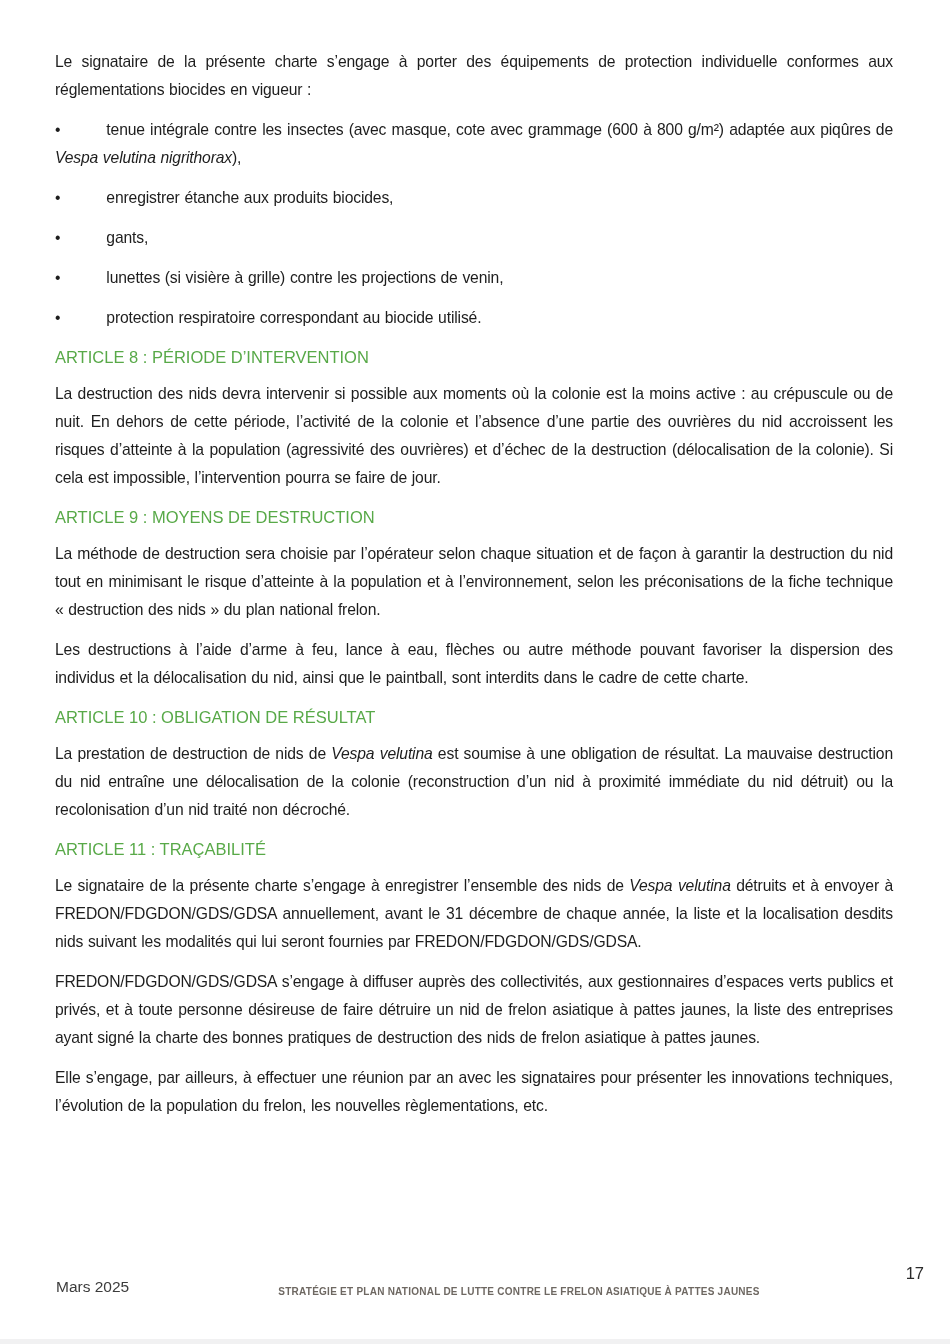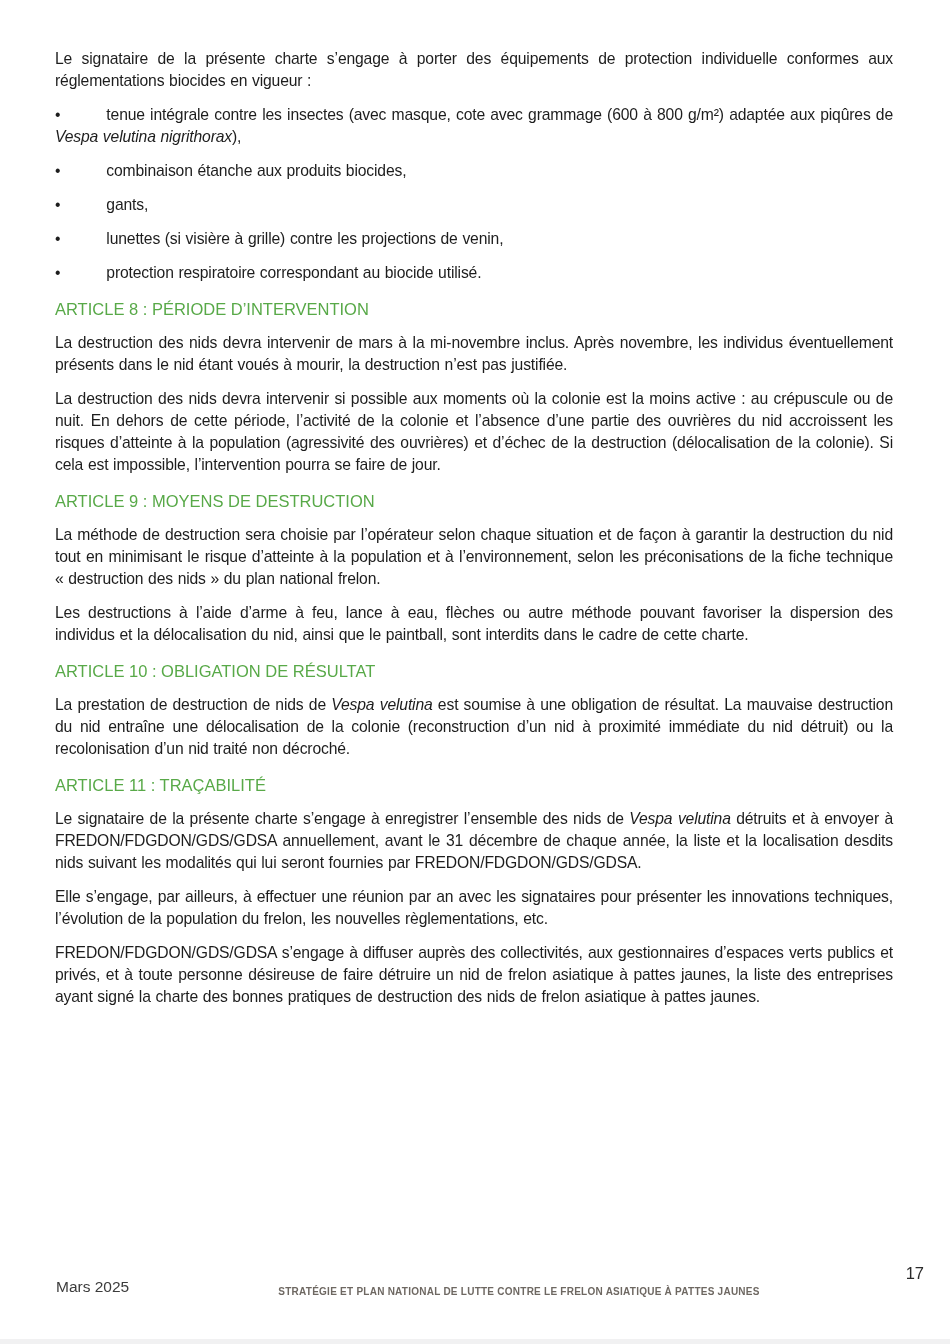--- a/index.html
+++ b/index.html
@@ -9,21 +9,21 @@
     width:950px; height:1344px;
     background:#ffffff;
     overflow:hidden;
     font-family:"Liberation Sans","DejaVu Sans",sans-serif;
     color:#1d1d1d;
   }
   .content {
     position:absolute; top:48px; left:55px; width:838px;
   }
   .para {
-    font-size:15.7px; line-height:22px;
+    font-size:15.7px; line-height:28px;
     text-align:justify; text-justify:inter-word;
     margin-bottom:12px;
     letter-spacing:-0.15px;
     word-spacing:0.5px;
   }
   .bullet-item .tab { display:inline-block; width:46px; }
   .bullet-dot { display:inline-block; }
   .article-heading {
     font-size:16.5px; line-height:21px; font-weight:normal;
     color:#58a948;
@@ -54,38 +54,37 @@
   }
 </style>
 </head>
 <body>
 
 <div class="page">
   <div class="content">
     <p class="para">Le signataire de la présente charte s’engage à porter des équipements de protection individuelle conformes aux réglementations biocides en vigueur :</p>
     <div id="bullets">
         <p class="para bullet-item"><span class="bullet-dot">•</span><span class="tab"></span><span>tenue intégrale contre les insectes (avec masque, cote avec grammage (600 à 800 g/m²) adaptée aux piqûres de </span><em>Vespa velutina nigrithorax</em><span>),</span></p>
-        <p class="para bullet-item"><span class="bullet-dot">•</span><span class="tab"></span><span>combinaison étanche aux produits biocides,</span></p>
+        <p class="para bullet-item"><span class="bullet-dot">•</span><span class="tab"></span><span>enregistrer étanche aux produits biocides,</span></p>
         <p class="para bullet-item"><span class="bullet-dot">•</span><span class="tab"></span><span>gants,</span></p>
         <p class="para bullet-item"><span class="bullet-dot">•</span><span class="tab"></span><span>lunettes (si visière à grille) contre les projections de venin,</span></p>
         <p class="para bullet-item"><span class="bullet-dot">•</span><span class="tab"></span><span>protection respiratoire correspondant au biocide utilisé.</span></p>
       </div>
     <div id="articles">
         <h2 class="article-heading">ARTICLE 8 : PÉRIODE D’INTERVENTION</h2>
-        <p class="para"><span>La destruction des nids devra intervenir de mars à la mi-novembre inclus. Après novembre, les individus éventuellement présents dans le nid étant voués à mourir, la destruction n’est pas justifiée.</span></p>
         <p class="para"><span>La destruction des nids devra intervenir si possible aux moments où la colonie est la moins active : au crépuscule ou de nuit. En dehors de cette période, l’activité de la colonie et l’absence d’une partie des ouvrières du nid accroissent les risques d’atteinte à la population (agressivité des ouvrières) et d’échec de la destruction (délocalisation de la colonie). Si cela est impossible, l’intervention pourra se faire de jour.</span></p>
         <h2 class="article-heading">ARTICLE 9 : MOYENS DE DESTRUCTION</h2>
         <p class="para"><span>La méthode de destruction sera choisie par l’opérateur selon chaque situation et de façon à garantir la destruction du nid tout en minimisant le risque d’atteinte à la population et à l’environnement, selon les préconisations de la fiche technique « destruction des nids » du plan national frelon.</span></p>
         <p class="para"><span>Les destructions à l’aide d’arme à feu, lance à eau, flèches ou autre méthode pouvant favoriser la dispersion des individus et la délocalisation du nid, ainsi que le paintball, sont interdits dans le cadre de cette charte.</span></p>
         <h2 class="article-heading">ARTICLE 10 : OBLIGATION DE RÉSULTAT</h2>
         <p class="para"><span>La prestation de destruction de nids de </span><em>Vespa velutina</em><span> est soumise à une obligation de résultat. La mauvaise destruction du nid entraîne une délocalisation de la colonie (reconstruction d’un nid à proximité immédiate du nid détruit) ou la recolonisation d’un nid traité non décroché.</span></p>
         <h2 class="article-heading">ARTICLE 11 : TRAÇABILITÉ</h2>
         <p class="para"><span>Le signataire de la présente charte s’engage à enregistrer l’ensemble des nids de </span><em>Vespa velutina</em><span> détruits et à envoyer à FREDON/FDGDON/GDS/GDSA annuellement, avant le 31 décembre de chaque année, la liste et la localisation desdits nids suivant les modalités qui lui seront fournies par FREDON/FDGDON/GDS/GDSA.</span></p>
+        <p class="para"><span>FREDON/FDGDON/GDS/GDSA s’engage à diffuser auprès des collectivités, aux gestionnaires d’espaces verts publics et privés, et à toute personne désireuse de faire détruire un nid de frelon asiatique à pattes jaunes, la liste des entreprises ayant signé la charte des bonnes pratiques de destruction des nids de frelon asiatique à pattes jaunes.</span></p>
         <p class="para"><span>Elle s’engage, par ailleurs, à effectuer une réunion par an avec les signataires pour présenter les innovations techniques, l’évolution de la population du frelon, les nouvelles règlementations, etc.</span></p>
-        <p class="para"><span>FREDON/FDGDON/GDS/GDSA s’engage à diffuser auprès des collectivités, aux gestionnaires d’espaces verts publics et privés, et à toute personne désireuse de faire détruire un nid de frelon asiatique à pattes jaunes, la liste des entreprises ayant signé la charte des bonnes pratiques de destruction des nids de frelon asiatique à pattes jaunes.</span></p>
       </div>
   </div>
 
   <div class="footer">
     <span class="page-number">17</span>
     <span class="footer-date">Mars 2025</span>
     <div class="footer-title">STRATÉGIE ET PLAN NATIONAL DE LUTTE CONTRE LE FRELON ASIATIQUE À PATTES JAUNES</div>
   </div>
 
   <div class="bottom-strip"></div>

